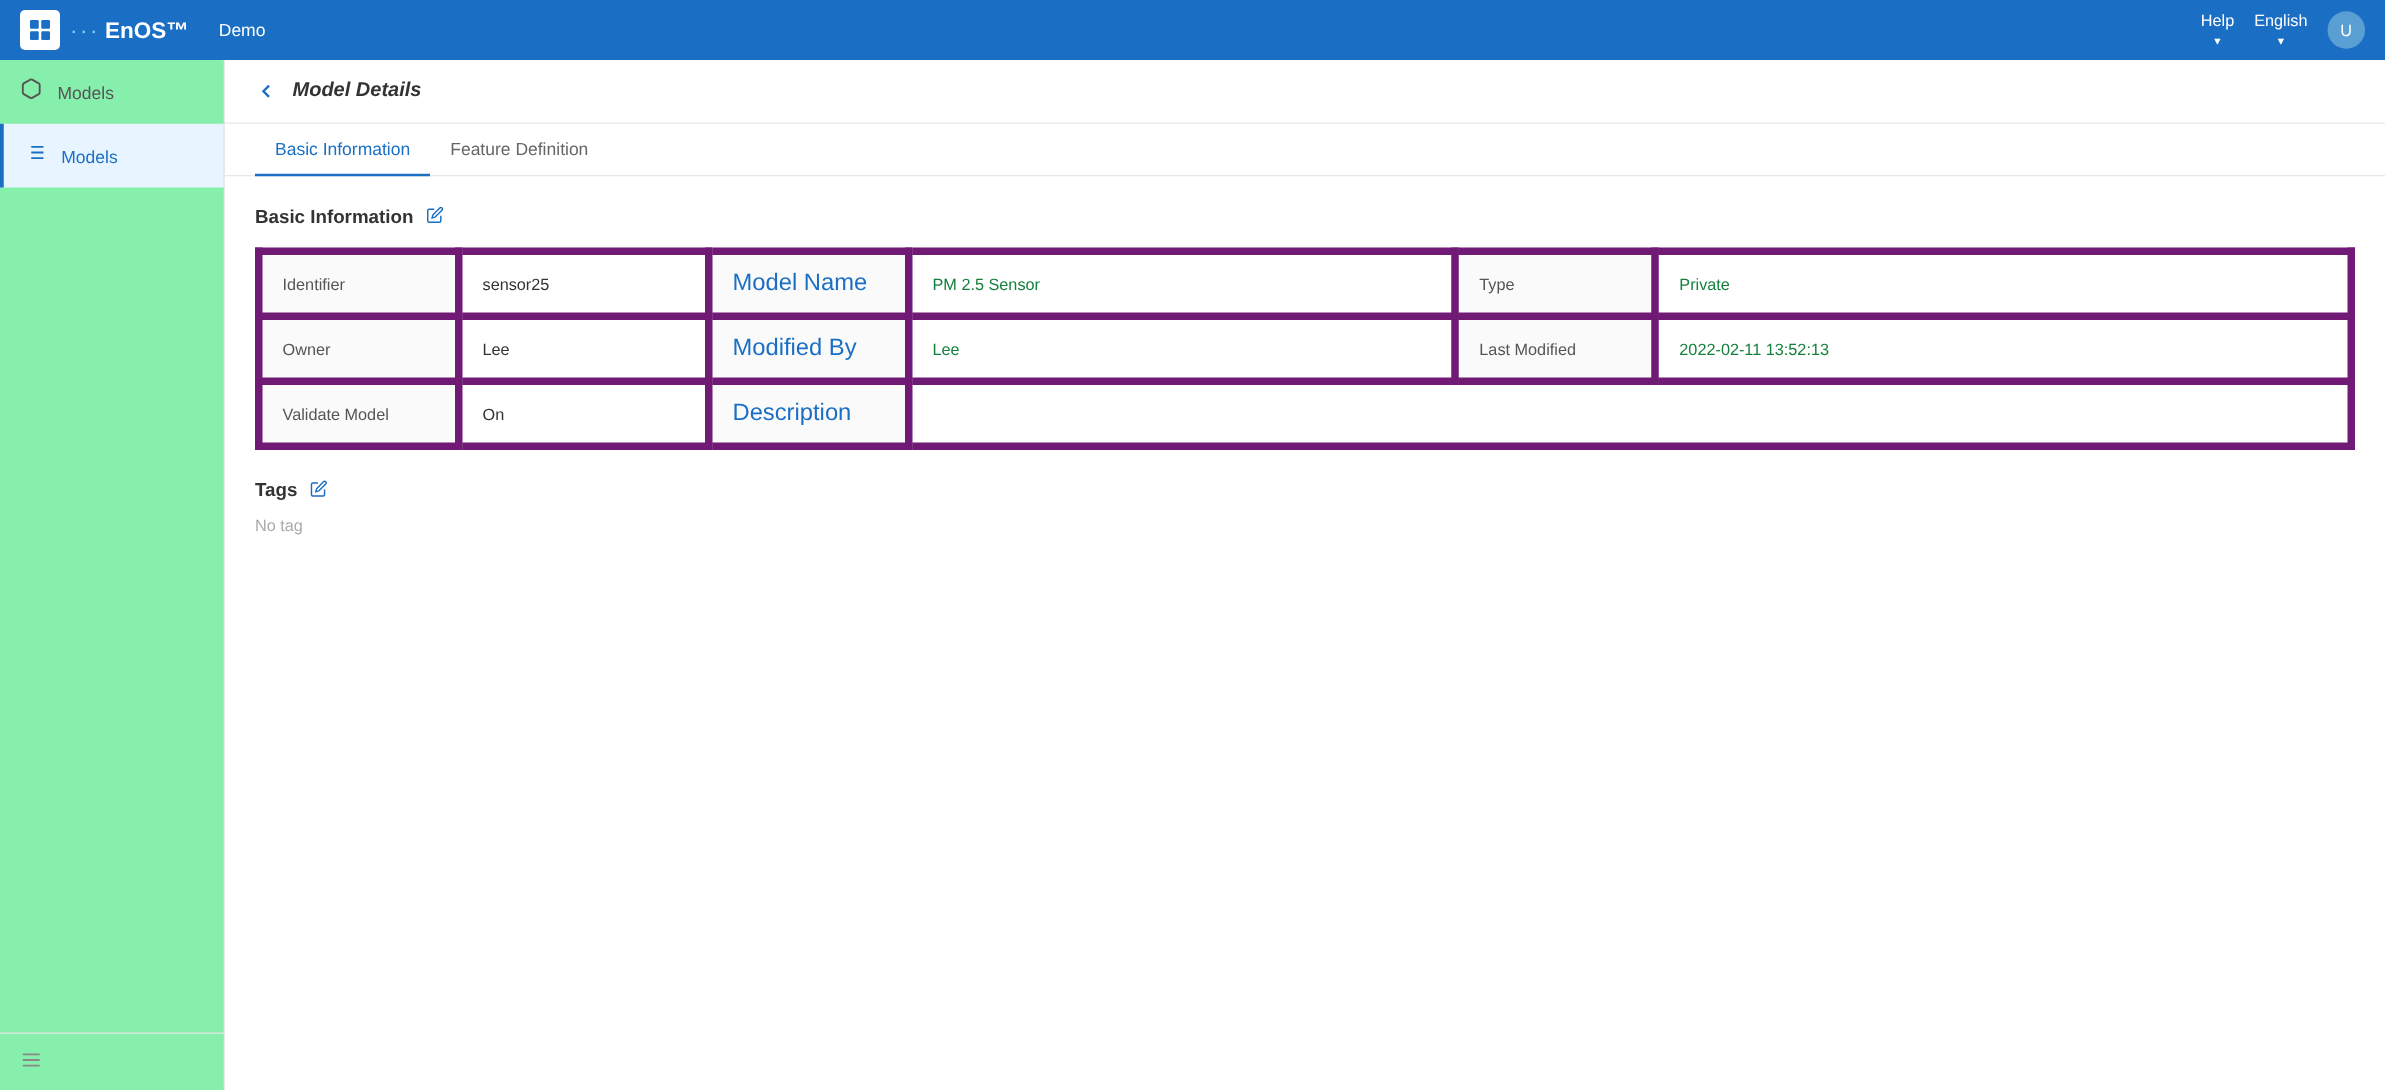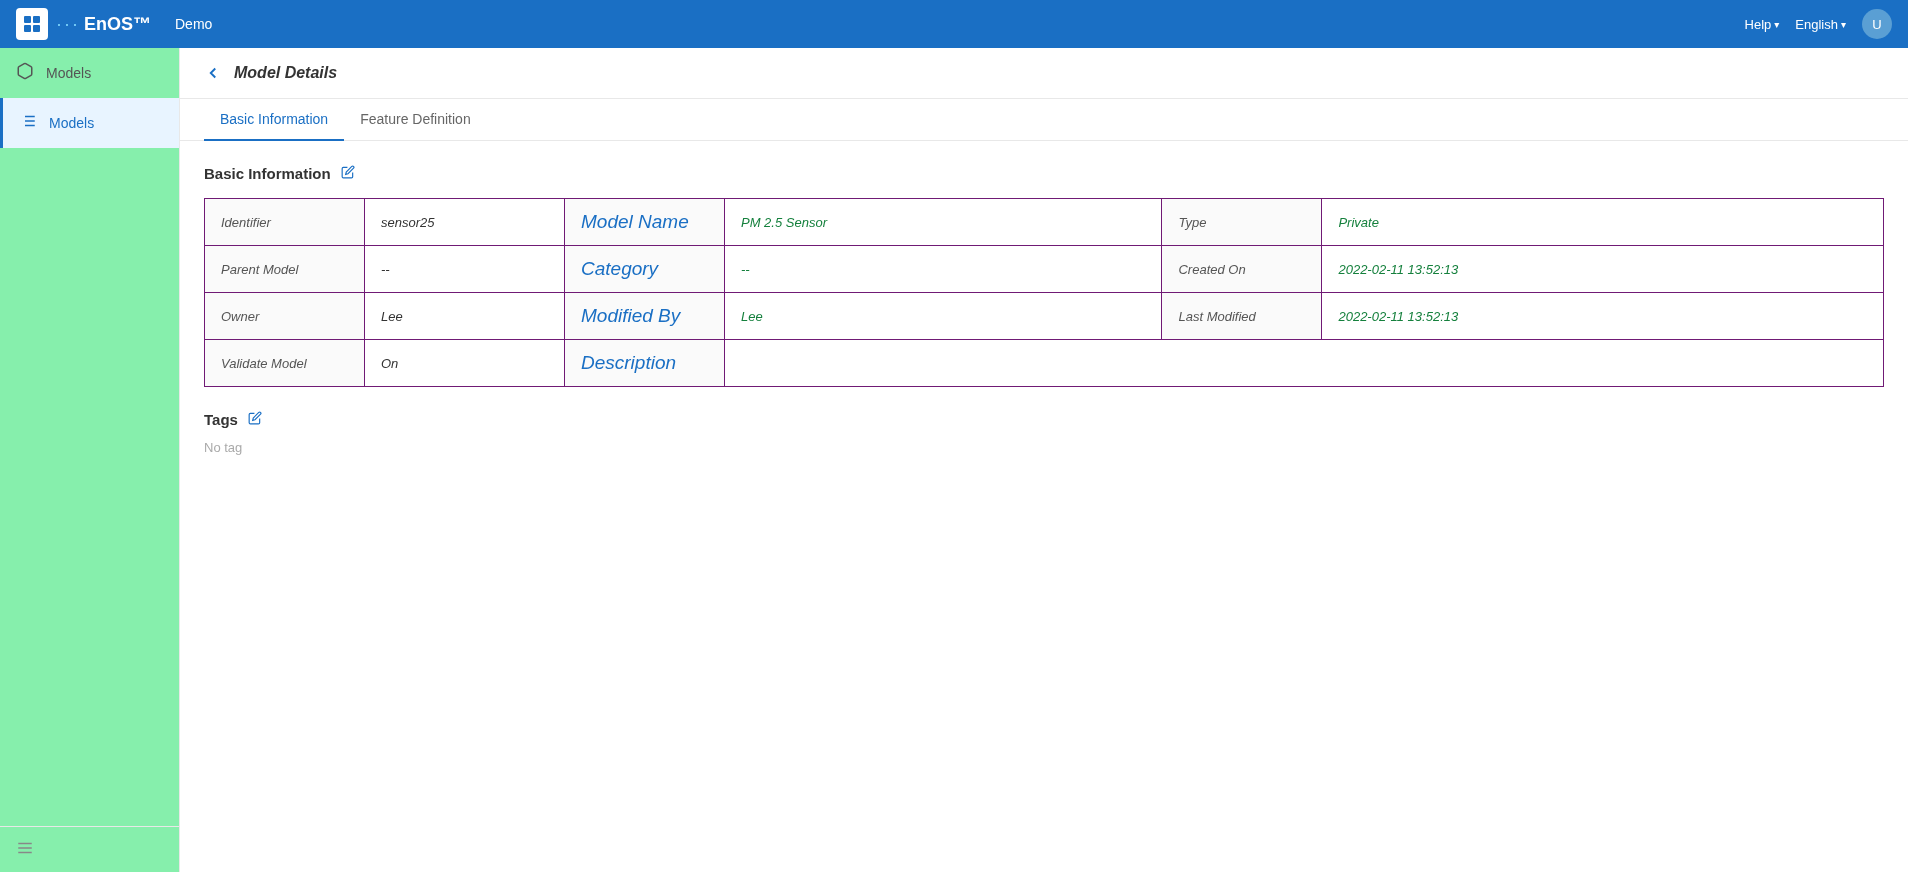--- a/index.html
+++ b/index.html
@@ -42,21 +42,21 @@
     .top-nav-right {
       margin-left: auto;
       display: flex;
       align-items: center;
       gap: 16px;
     }
     .top-nav-help, .top-nav-lang {
       color: white;
       font-size: 13px;
       cursor: pointer;
-      display: flex; align-items: center; gap: 3px;
+      display: flex; align-items: center; gap: 3px; flex-direction: column;
     }
     .top-nav-avatar {
       width: 30px; height: 30px;
       border-radius: 50%;
       background: #5a9fd4;
       display: flex; align-items: center; justify-content: center;
       color: white;
       font-size: 13px;
       cursor: pointer;
     }
@@ -168,23 +168,22 @@
     }
 
     
     .info-table {
       width: 100%;
       border-collapse: collapse;
       border: 1px solid #e0e0e0;
     }
     .info-table td {
       padding: 12px 16px;
-      border: 1px solid #701a75;
+      border: 6px solid #701a75;
       vertical-align: middle;
-      font-style: italic;
     }
     .info-table .label-cell {
       background: #fafafa;
       color: #555;
       font-size: 13px;
       width: 160px;
     }
     .info-table .value-cell {
       color: #333;
       font-size: 13px;
@@ -327,28 +326,20 @@
 
           <tr>
             <td class="label-cell">Identifier</td>
             <td class="value-cell">sensor25</td>
             <td class="col-label">Model Name</td>
             <td class="col-value">PM 2.5 Sensor</td>
             <td class="label-cell">Type</td>
             <td class="col-value">Private</td>
           </tr>
 
-          <tr>
-            <td class="label-cell">Parent Model</td>
-            <td class="value-cell">--</td>
-            <td class="col-label">Category</td>
-            <td class="col-value">--</td>
-            <td class="label-cell">Created On</td>
-            <td class="col-value">2022-02-11 13:52:13</td>
-          </tr>
 
           <tr>
             <td class="label-cell">Owner</td>
             <td class="value-cell">Lee</td>
             <td class="col-label">Modified By</td>
             <td class="col-value">Lee</td>
             <td class="label-cell">Last Modified</td>
             <td class="col-value">2022-02-11 13:52:13</td>
           </tr>
 

